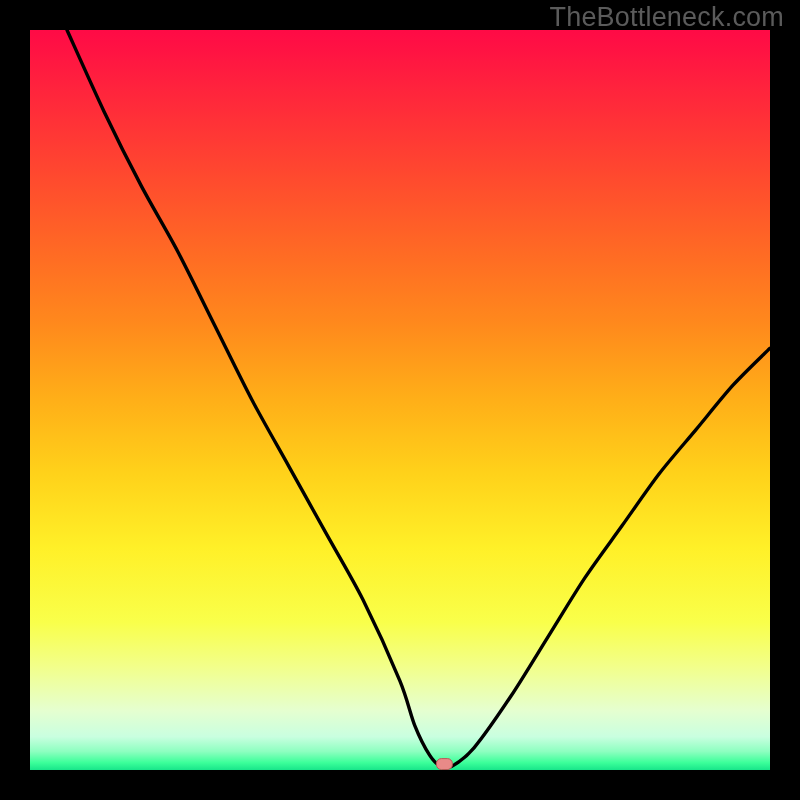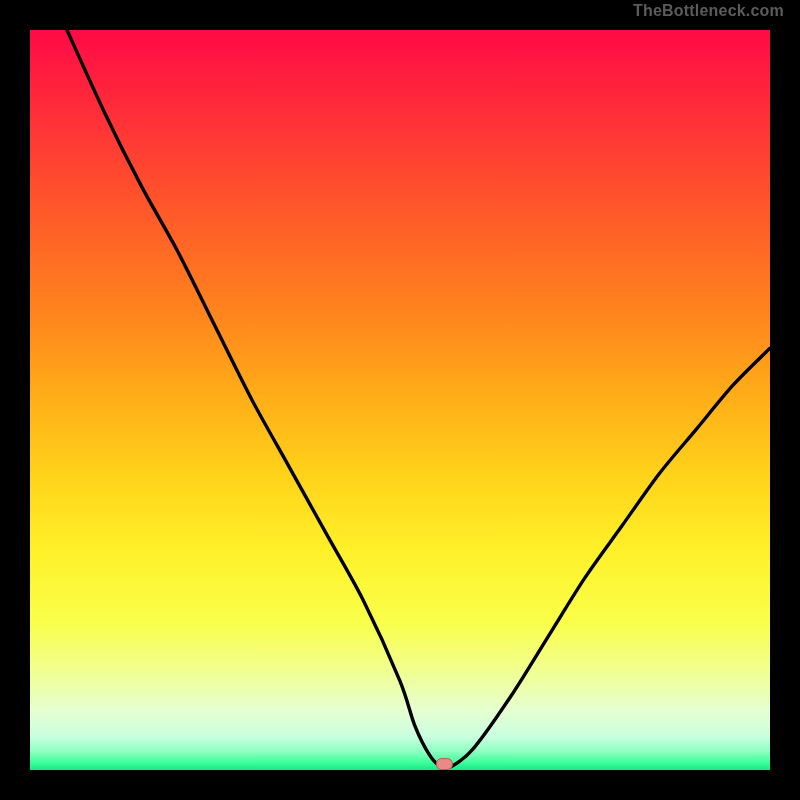--- a/index.html
+++ b/index.html
@@ -15,22 +15,22 @@
     position: relative;
     width: 800px;
     height: 800px;
     background: #000;
   }
   .attribution {
     position: absolute;
     top: 2px;
     right: 16px;
     color: #5b5b5b;
-    font-size: 16px;
-    font-weight: 700;
+    font-size: 27px;
+    font-weight: 400;
     letter-spacing: 0.2px;
   }
   .plot {
     position: absolute;
     left: 30px;
     top: 30px;
     width: 740px;
     height: 740px;
   }
 </style>

